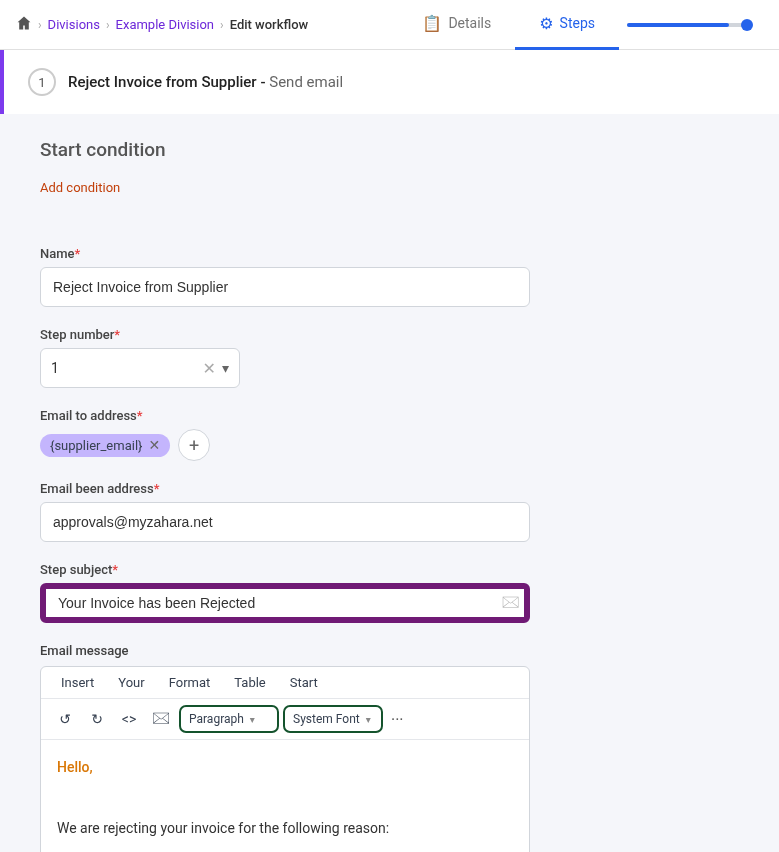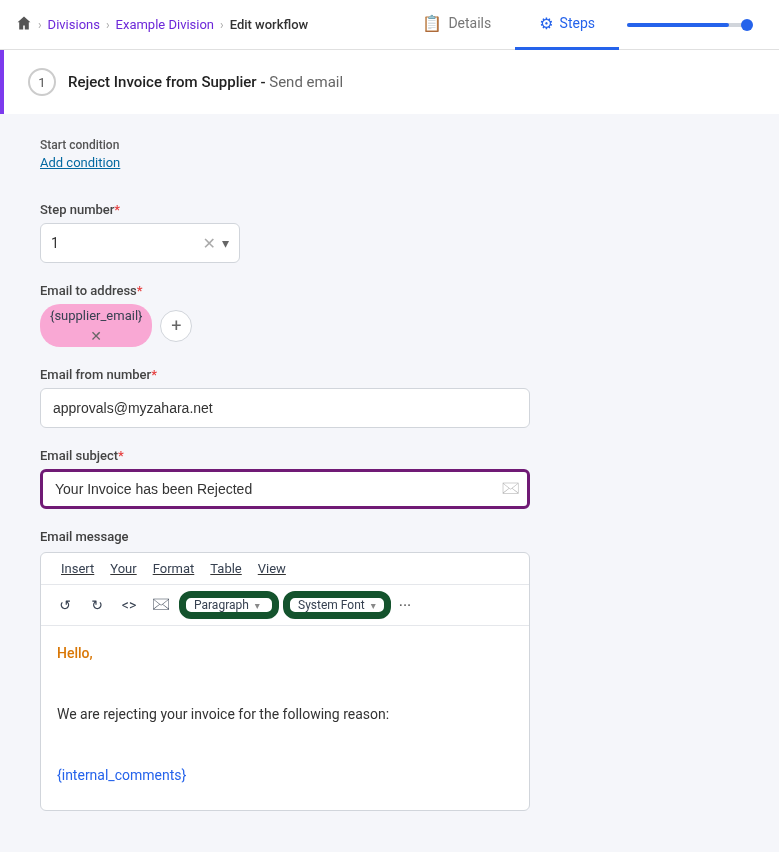--- a/index.html
+++ b/index.html
@@ -135,33 +135,32 @@
       font-weight: 400;
     }
 
     
     .form-area {
       padding: 24px 40px;
       background: #f5f6fa;
     }
 
     .section-title {
-      font-size: 12px;
+      font-size: 19px;
       color: #555;
       font-weight: 500;
-      margin-bottom: 2px;
+      margin-bottom: 18px;
     }
 
     .add-condition-link {
-      color: #0369a1;
+      color: #c2410c;
       font-size: 13px;
       cursor: pointer;
       display: inline-block;
-      margin-bottom: 12px;
-      text-decoration: underline;
+      margin-bottom: 31px;
     }
 
     .field-group {
       margin-bottom: 20px;
     }
 
     .field-label {
       font-size: 13px;
       color: #444;
       margin-bottom: 6px;
@@ -221,26 +220,25 @@
       display: flex;
       align-items: center;
       gap: 8px;
       flex-wrap: wrap;
       max-width: 490px;
     }
     .tag {
       display: flex;
       align-items: center;
       gap: 6px;
-      background: #f9a8d4;
+      background: #c4b5fd;
       border-radius: 20px;
       padding: 4px 10px;
       font-size: 13px;
       color: #374151;
-      flex-direction: column;
     }
     .tag-remove {
       cursor: pointer;
       color: #666;
       font-size: 14px;
       line-height: 1;
     }
     .tag-add {
       width: 32px;
       height: 32px;
@@ -256,21 +254,21 @@
     }
 
     
     .subject-wrapper {
       position: relative;
       max-width: 490px;
     }
     .subject-input {
       width: 100%;
       height: 40px;
-      border: 3px solid #701a75;
+      border: 6px solid #701a75;
       border-radius: 6px;
       padding: 0 40px 0 12px;
       font-size: 14px;
       color: #333;
       background: #fff;
       outline: none;
     }
     .subject-icon {
       position: absolute;
       right: 10px;
@@ -292,24 +290,23 @@
       border: 1px solid #d1d5db;
       border-radius: 6px;
       background: #fff;
       max-width: 490px;
       overflow: hidden;
     }
 
     .editor-menu {
       display: flex;
       align-items: center;
-      gap: 0;
+      gap: 8px;
       border-bottom: 1px solid #e5e7eb;
       padding: 6px 12px;
-      text-decoration: underline;
     }
     .menu-item {
       font-size: 13px;
       color: #374151;
       padding: 2px 8px;
       cursor: pointer;
     }
 
     .editor-toolbar {
       display: flex;
@@ -325,22 +322,22 @@
       display: flex;
       align-items: center;
       justify-content: center;
       cursor: pointer;
       border-radius: 4px;
       color: #374151;
       font-size: 14px;
     }
     .toolbar-select {
       height: 28px;
-      border: 7px solid #14532d;
-      border-radius: 12px;
+      border: 2px solid #14532d;
+      border-radius: 7px;
       padding: 0 8px;
       font-size: 12px;
       color: #374151;
       background: #fff;
       cursor: pointer;
       display: flex;
       align-items: center;
       gap: 4px;
       min-width: 100px;
     }
@@ -422,20 +419,26 @@
     </div>
   </div>
 
   <div class="form-area">
 
     <div class="field-group">
       <div class="section-title">Start condition</div>
       <div class="add-condition-link">Add condition</div>
     </div>
 
+    <div class="field-group">
+      <div class="field-label">
+        <span>Name</span><span class="required">*</span>
+      </div>
+      <input class="text-input" type="text" value="Reject Invoice from Supplier" style="">
+    </div>
 
     <div class="field-group">
       <div class="field-label">
         <span>Step number</span><span class="required">*</span>
       </div>
       <div class="select-wrapper">
         <span class="select-value">1</span>
         <div class="select-icons">
           <span class="select-clear">✕</span>
           <span class="select-chevron">▾</span>
@@ -451,45 +454,45 @@
         <div class="tag">
           <span>{supplier_email}</span>
           <span class="tag-remove">✕</span>
         </div>
         <div class="tag-add">+</div>
       </div>
     </div>
 
     <div class="field-group">
       <div class="field-label">
-        <span>Email from number</span><span class="required">*</span>
+        <span>Email been address</span><span class="required">*</span>
       </div>
       <input class="text-input" type="text" value="approvals@myzahara.net" style="">
     </div>
 
     <div class="field-group">
       <div class="field-label">
-        <span>Email subject</span><span class="required">*</span>
+        <span>Step subject</span><span class="required">*</span>
       </div>
       <div class="subject-wrapper">
         <input class="subject-input" type="text" value="Your Invoice has been Rejected" style="">
         <span class="subject-icon">🖂</span>
       </div>
     </div>
 
     <div class="field-group">
       <div class="email-message-label">Email message</div>
       <div class="editor-container">
 
         <div class="editor-menu">
           <span class="menu-item">Insert</span>
           <span class="menu-item">Your</span>
           <span class="menu-item">Format</span>
           <span class="menu-item">Table</span>
-          <span class="menu-item">View</span>
+          <span class="menu-item">Start</span>
         </div>
 
         <div class="editor-toolbar">
           <div class="toolbar-btn">↺</div>
           <div class="toolbar-btn">↻</div>
           <div class="toolbar-btn">&lt;&gt;</div>
           <div class="toolbar-btn" style="font-size:16px;">🖂</div>
           <div class="toolbar-select">
             <span>Paragraph</span>
             <span class="toolbar-select-arrow">▾</span>

